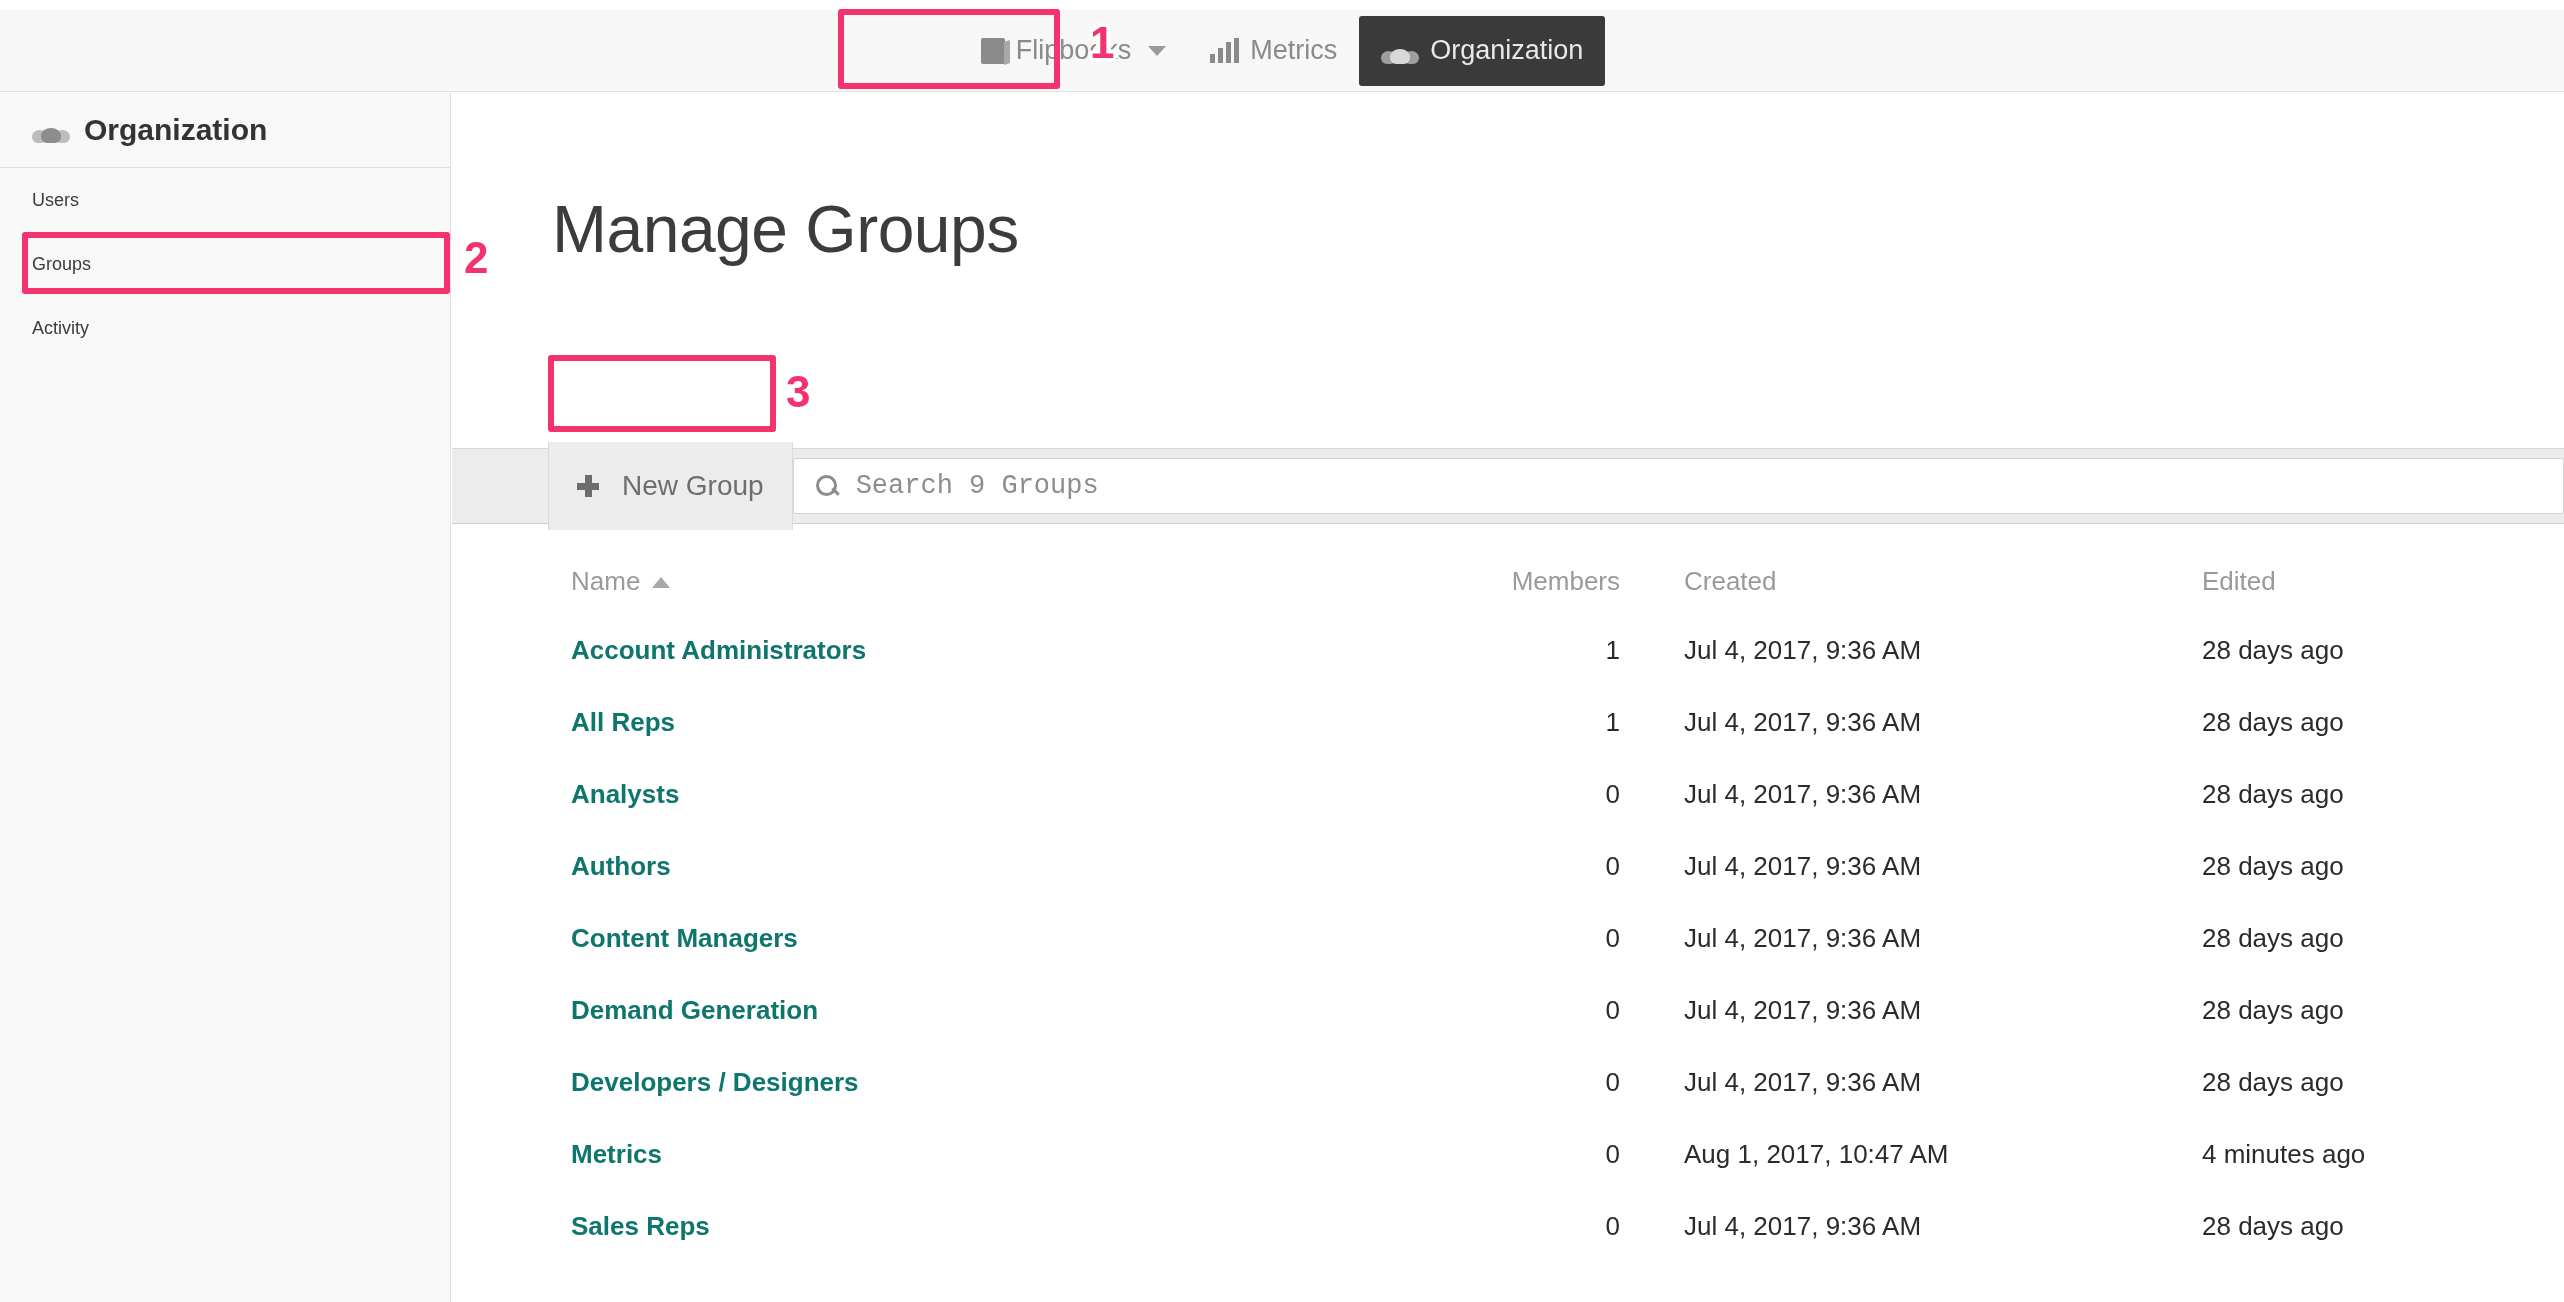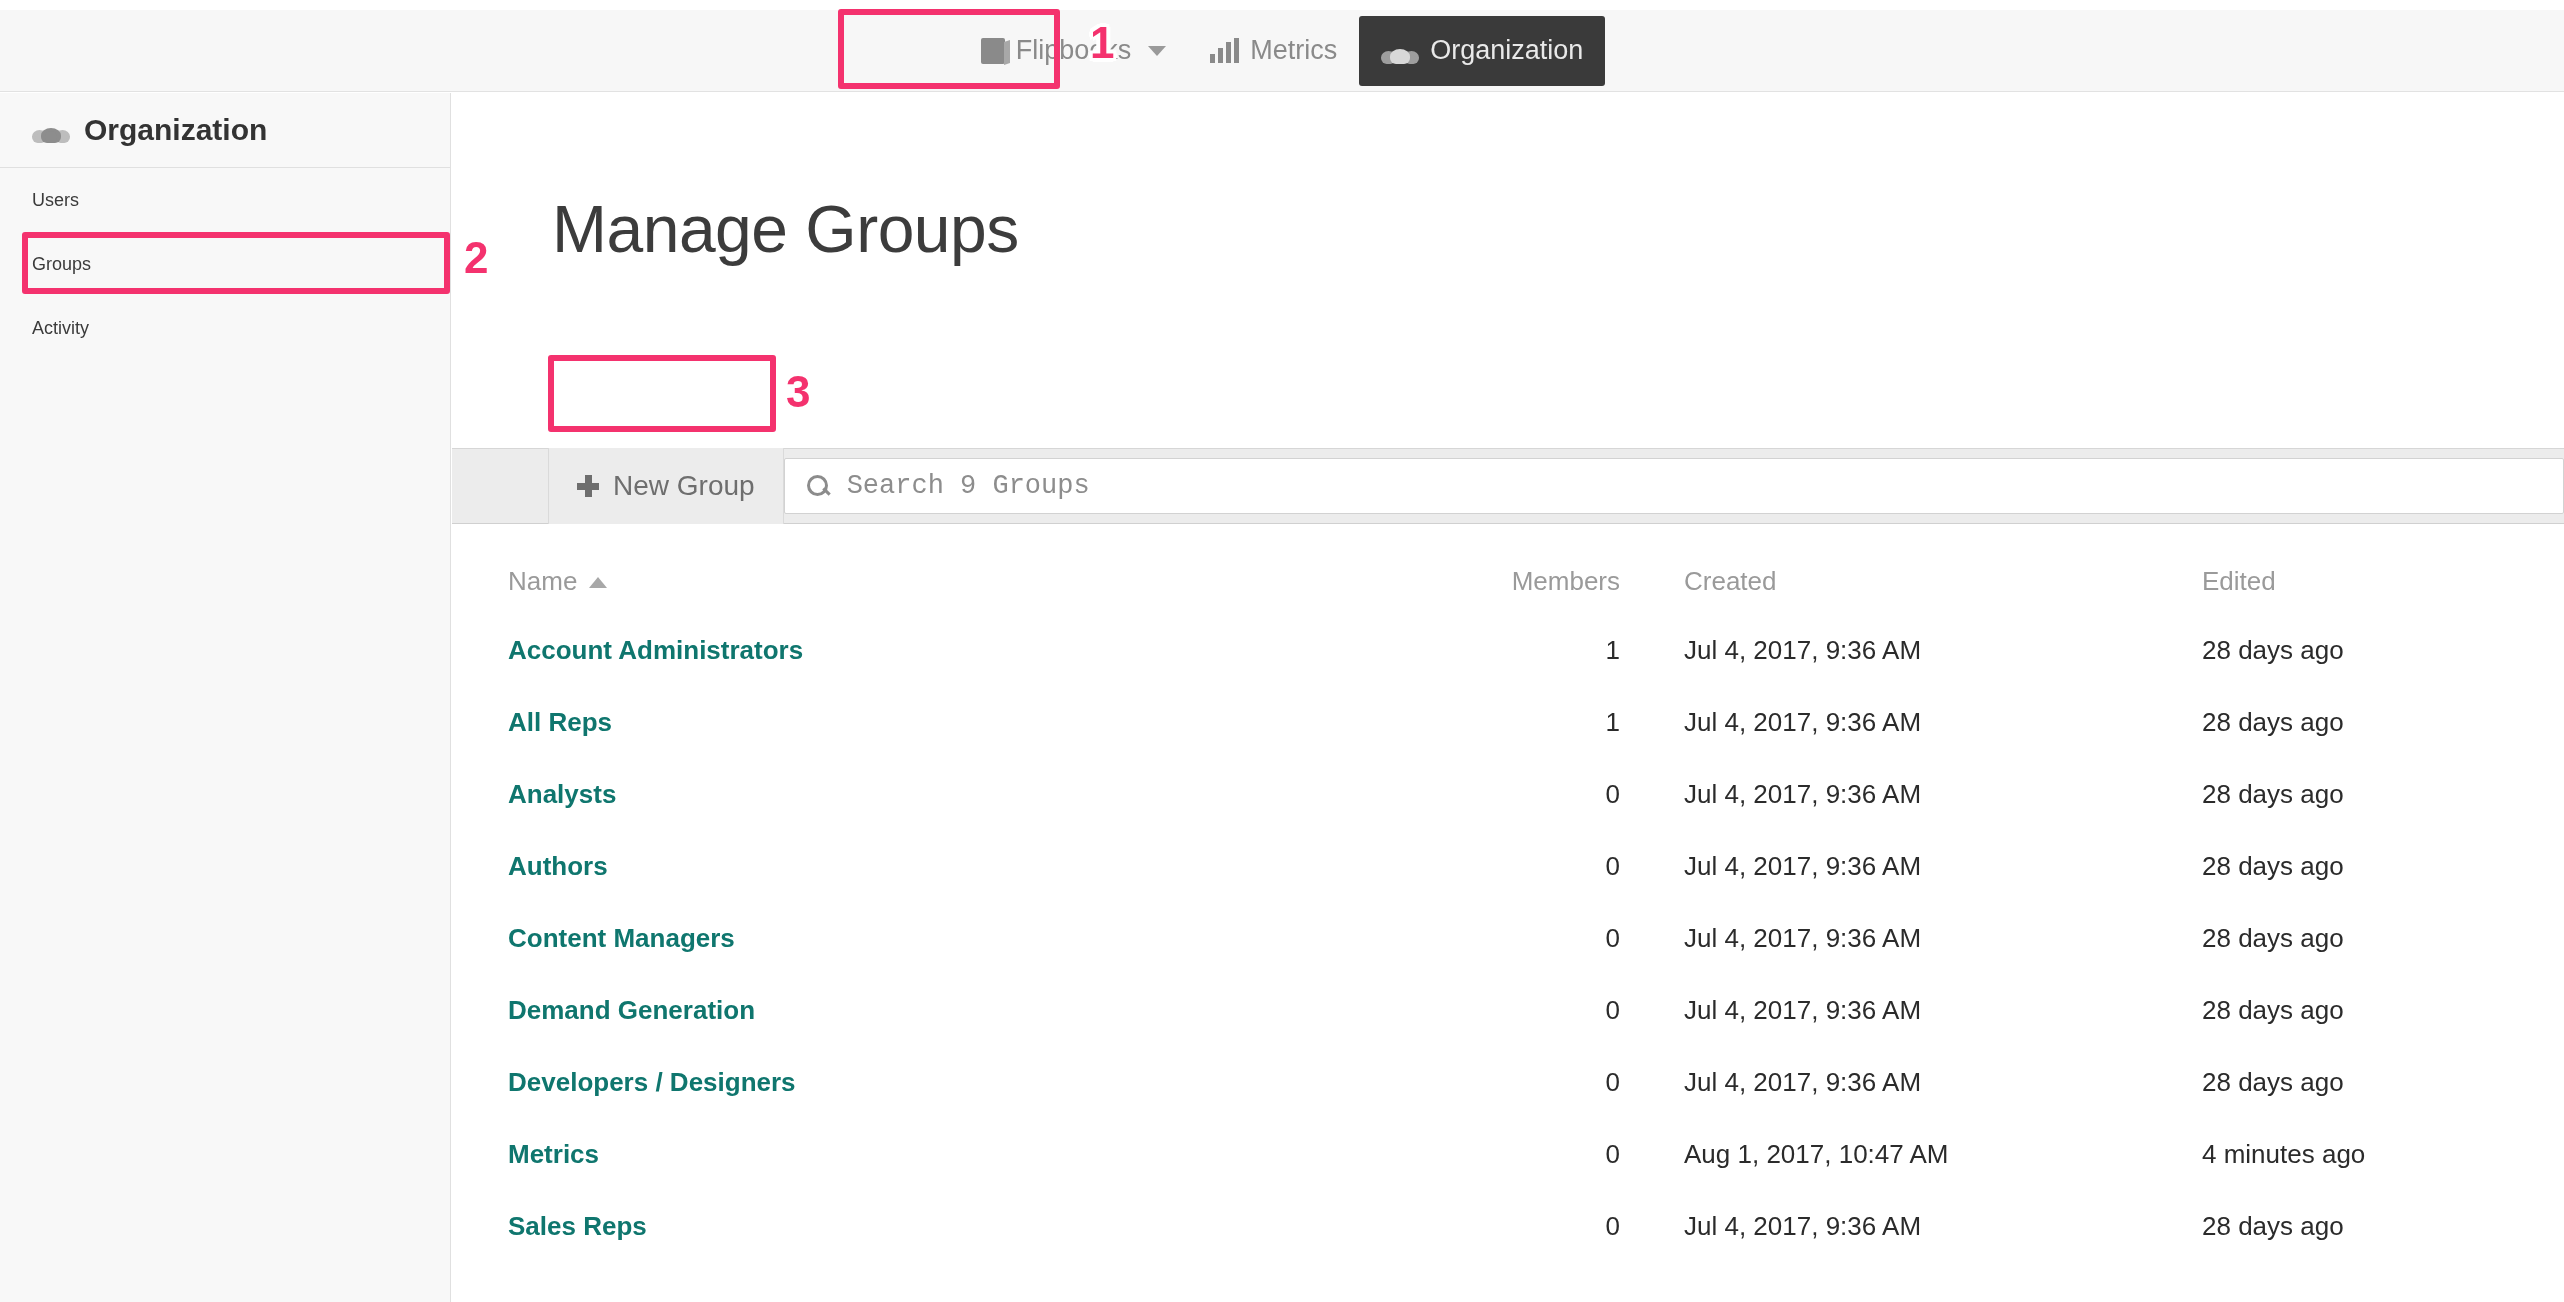--- a/index.html
+++ b/index.html
@@ -131,22 +131,22 @@
     position: absolute;
     left: 0; top: 355px;
     width: 2112px; height: 76px;
     background: #ececec;
     border-top: 1px solid #d6d6d6;
     border-bottom: 1px solid #d0d0d0;
     display: flex; align-items: center;
   }
   .new-group-btn {
     margin-left: 96px;
-    height: 76px;
-    display: flex; align-items: center; gap: 14px;
+    height: 88px;
+    display: flex; align-items: center; gap: 23px;
     padding: 0 28px;
     font-size: 28px;
     color: #6e6e6e;
     background: #ececec;
     border-left: 1px solid #dadada;
     border-right: 1px solid #dadada;
     cursor: pointer;
     white-space: nowrap;
   }
   .plus-icon {
@@ -189,21 +189,21 @@
   .search-input::placeholder { color: #8d8d8d; }
 
   
   .table {
     position: absolute;
     left: 0; top: 455px;
     width: 2112px;
   }
   .t-row { display: flex; align-items: center; height: 72px; }
   .t-head { height: 66px; }
-  .c-name    { width: 960px; padding-left: 56px; }
+  .c-name    { width: 960px; padding-left: 119px; }
   .c-members { width: 230px; text-align: right; padding-right: 22px; }
   .c-created { width: 560px; padding-left: 42px; }
   .c-edited  { width: 362px; padding-left: 0px; }
 
   .t-head .c-name,
   .t-head .c-members,
   .t-head .c-created,
   .t-head .c-edited {
     font-size: 26px; color: #9a9a9a; font-weight: normal;
   }

